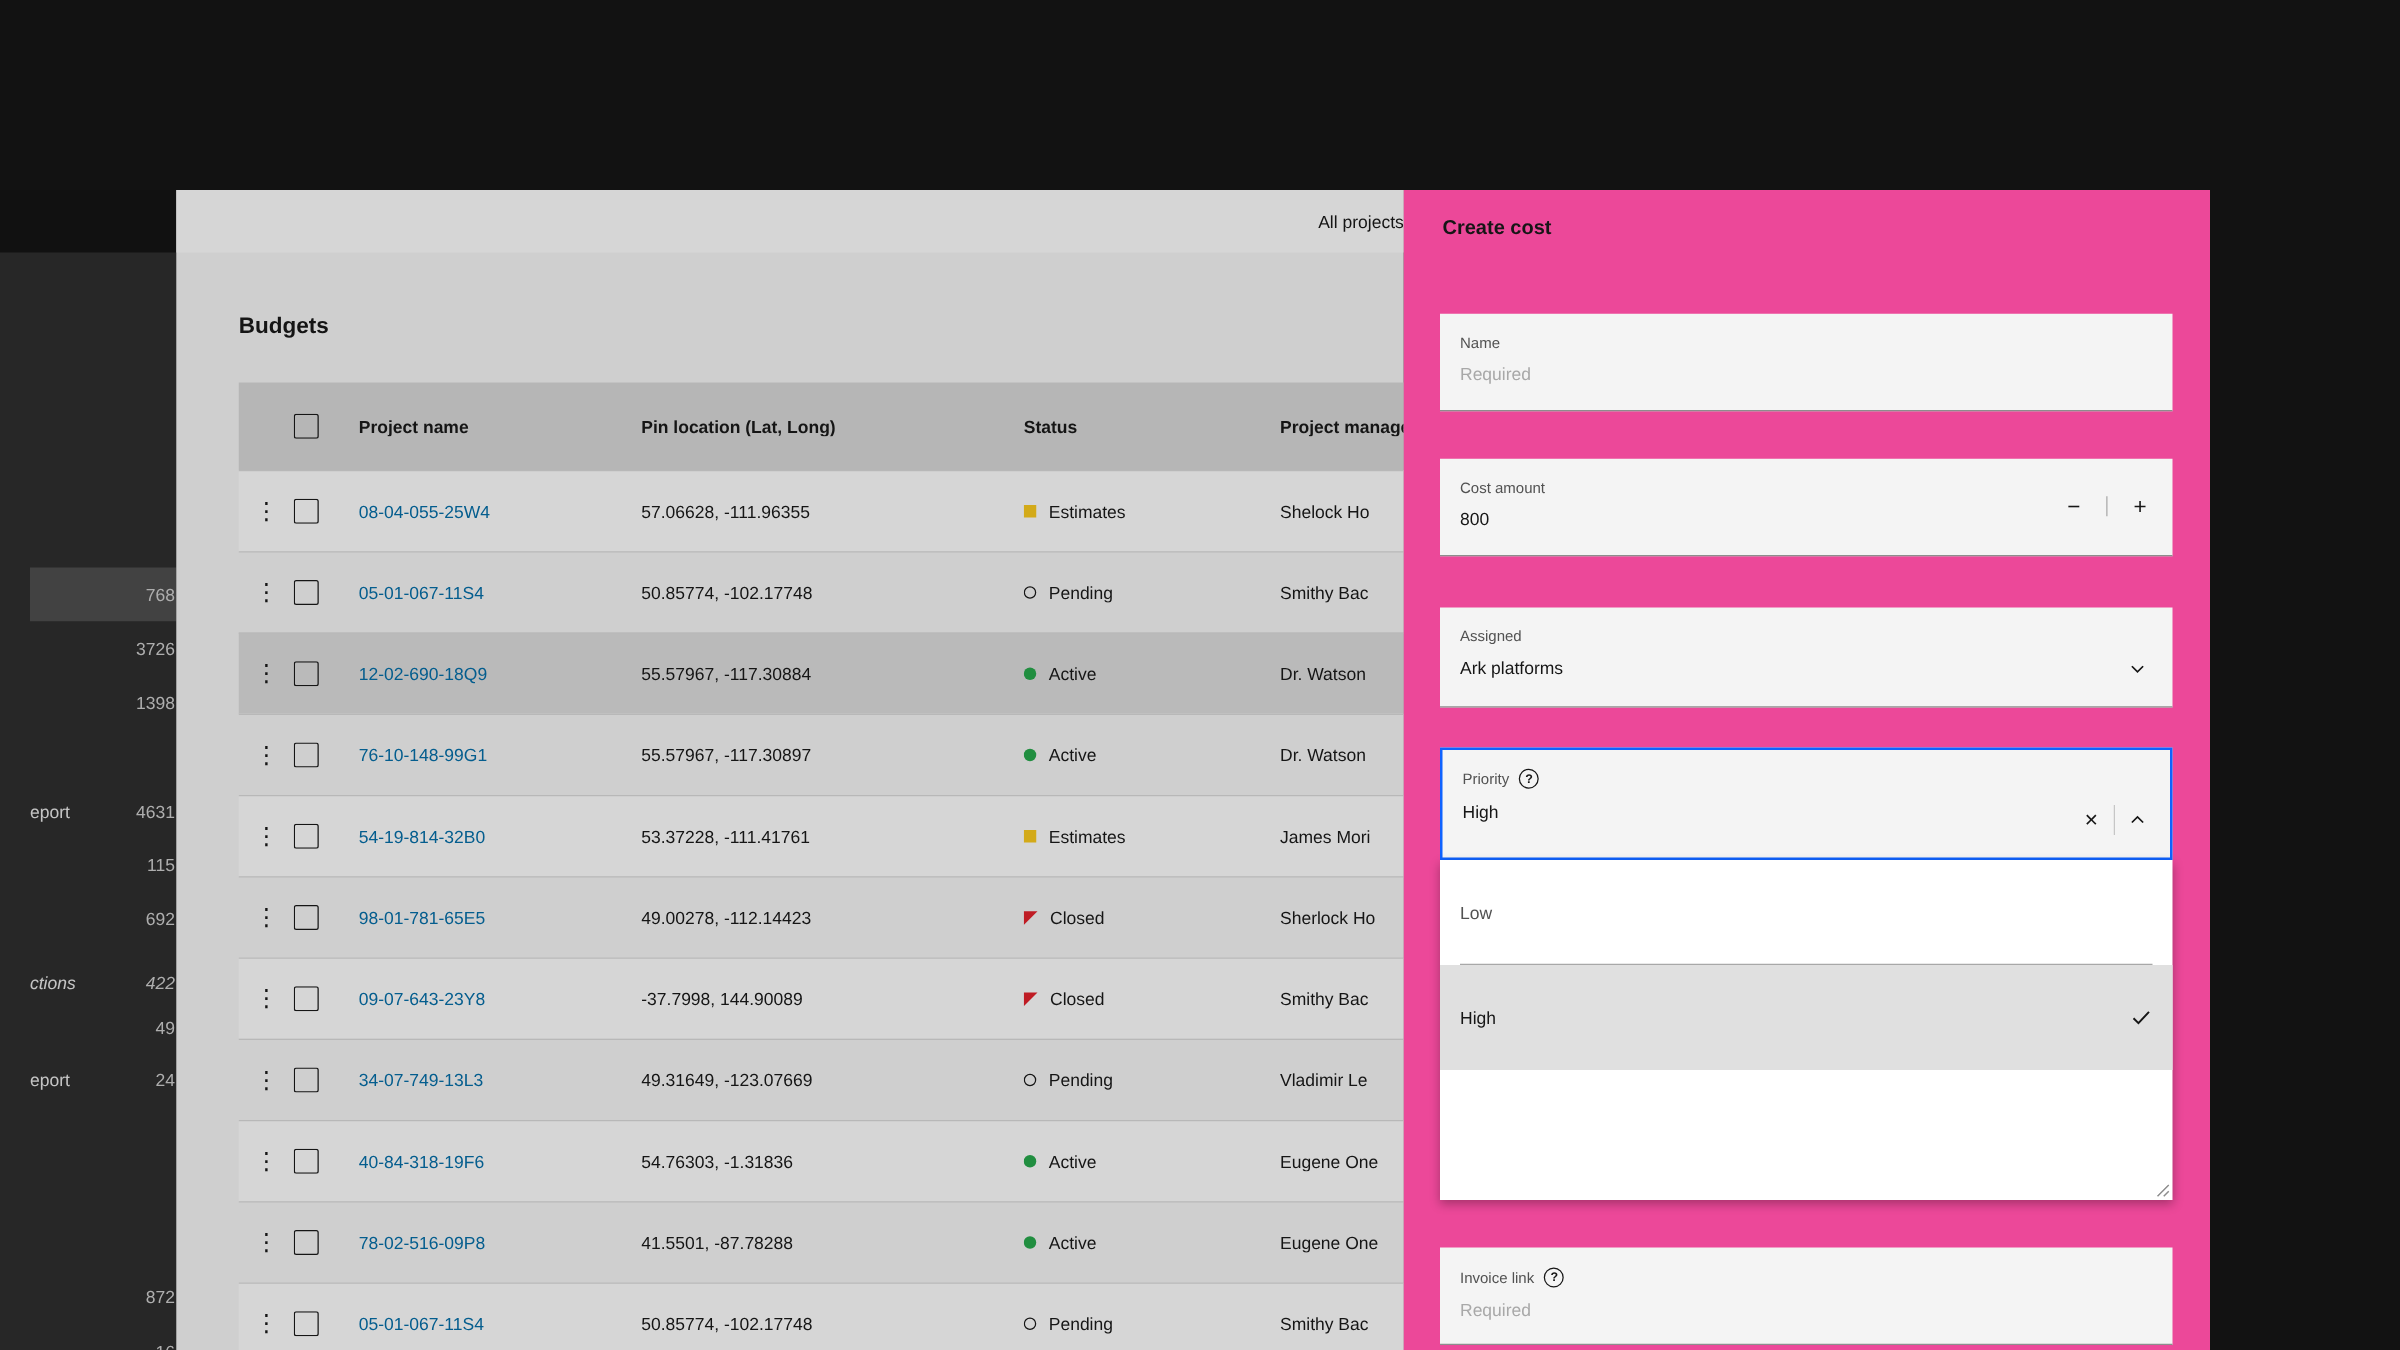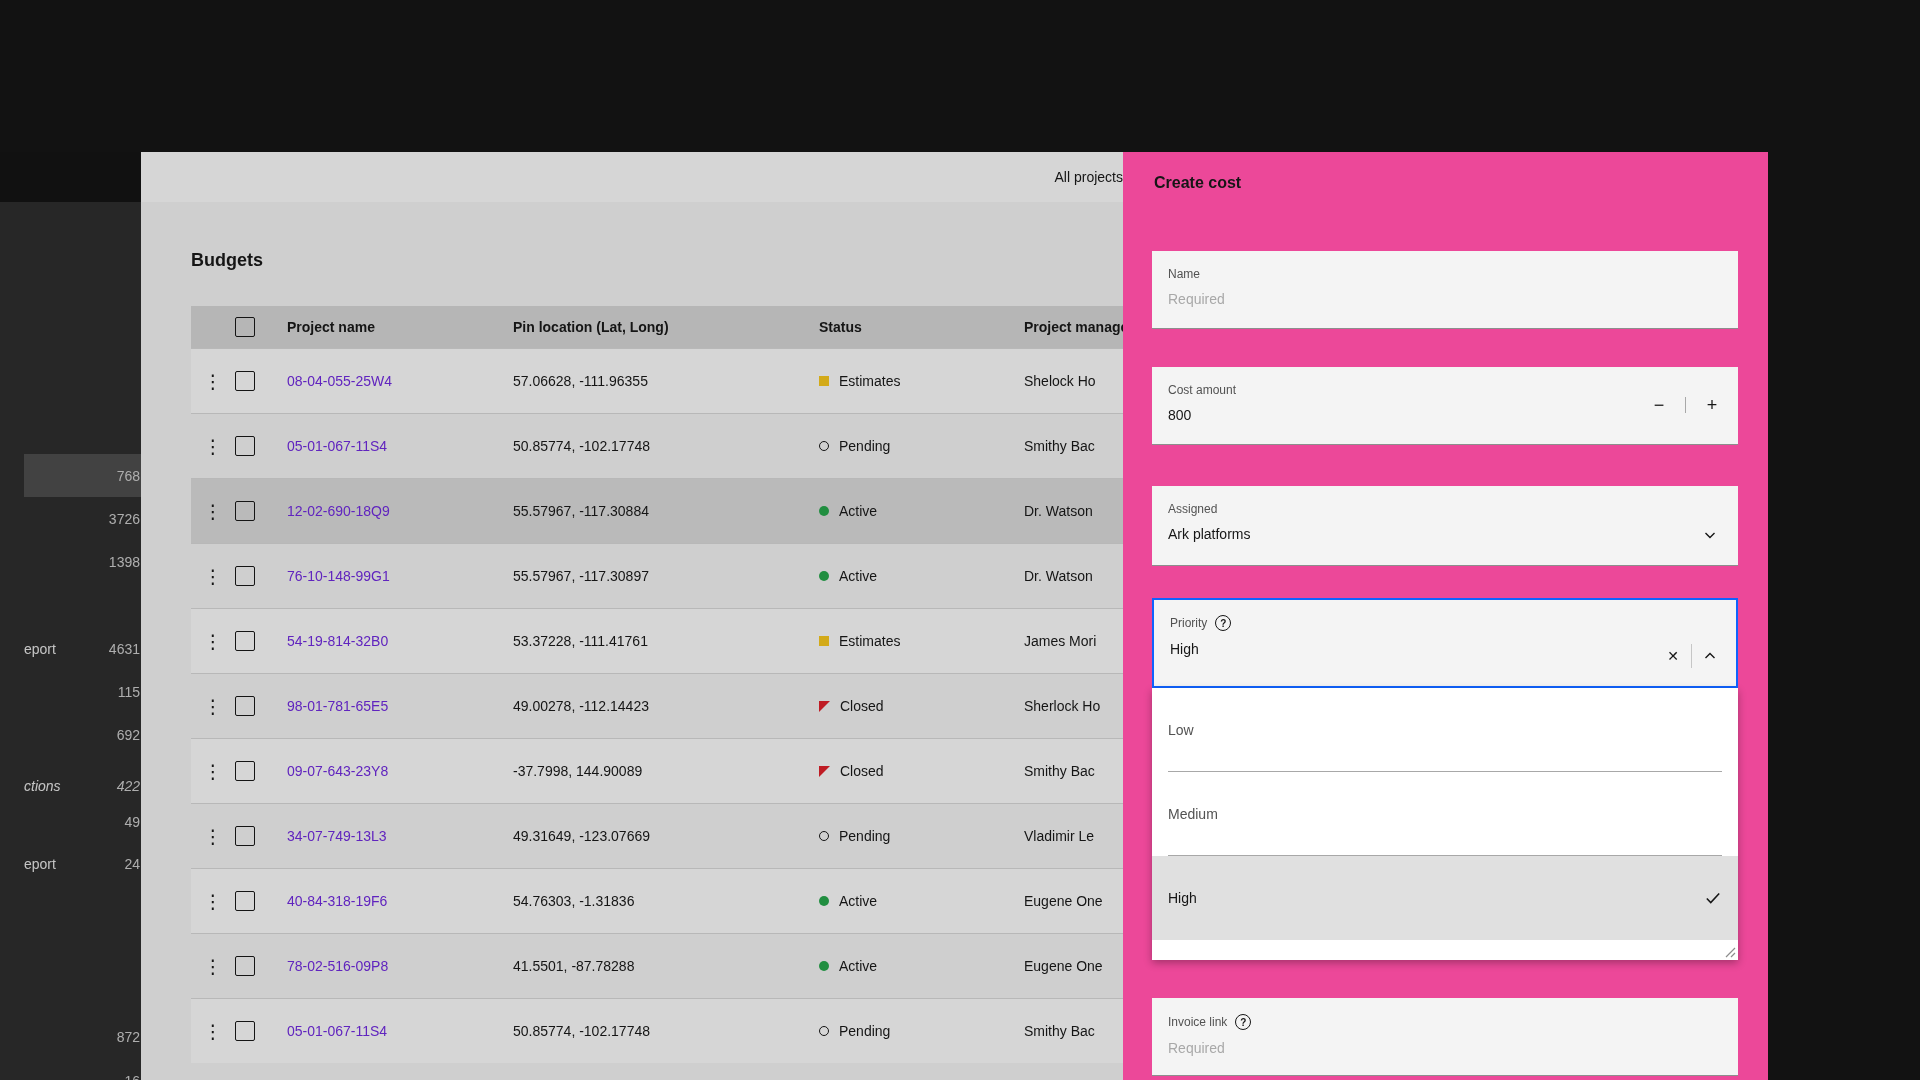--- a/index.html
+++ b/index.html
@@ -14,37 +14,37 @@
   .sb-item.active { background:#4a4a4a; }
   .sb-label { color:#e0e0e0; white-space:nowrap;text-align:center; }
   .sb-count { color:#c6c6c6; margin-left:auto; padding-right:25px; }
 
   
   .main { position:absolute; left:141px; top:152px; width:982px; height:928px; background:#ececec; overflow:hidden; }
   .main-header { height:50px; background:#f4f4f4; display:flex; align-items:center; justify-content:flex-end; padding-right:0; font-size:14px; color:#161616; }
   .table-title { position:absolute; left:50px; top:98px; font-size:18px; font-weight:600; color:#161616; }
 
   .table { position:absolute; left:50px; top:154px; right:0; }
-  .thead { display:flex; align-items:center; height:42px; background:#cfcfcf; font-size:14px; font-weight:700; }
+  .thead { display:flex; align-items:center; height:70px; background:#cfcfcf; font-size:14px; font-weight:700; }
   .row { display:flex; align-items:center; height:65px; font-size:14px; border-top:1px solid #d2d2d2; }
   .row.r-a { background:#f4f4f4; }
   .row.r-b { background:#ececec; }
   .row.selected { background:#d4d4d4; }
 
   .col { overflow:hidden; white-space:nowrap; }
   .col-kebab { width:44px; display:flex; justify-content:center; flex:none; }
   .col-check { width:52px; display:flex; align-items:center; flex:none; }
   .col-name { width:226px; flex:none; }
   .col-pin { width:306px; flex:none; }
   .col-status { width:205px; flex:none; display:flex; align-items:center; }
   .col-manager { flex:1; min-width:0; }
 
   .kebab { font-size:19px; color:#161616; line-height:1; cursor:pointer; }
   .checkbox { width:20px; height:20px; border:1.6px solid #161616; border-radius:2px; display:inline-block; background:transparent; cursor:pointer; }
-  a.cell-id { color:#6d28d9; text-decoration:none; cursor:pointer; }
+  a.cell-id { color:#0369a1; text-decoration:none; cursor:pointer; }
 
   .st-icon { width:10px; height:10px; display:inline-block; margin-right:10px; flex:none; }
   .st-icon.estimates { background:#f1c21b; }
   .st-icon.pending { background:transparent; border:1.4px solid #161616; border-radius:50%; }
   .st-icon.active { background:#24a148; border-radius:50%; }
   .st-icon.closed { width:0; height:0; background:none; border-top:11px solid #da1e28; border-right:11px solid transparent; }
 
   
   .scrim { position:absolute; left:0; top:152px; width:1123px; height:928px; background:rgba(18,18,18,0.13); pointer-events:none; }
 
@@ -379,24 +379,20 @@
         </button>
       </div>
     </div>
 
     <div class="dropdown">
       <div>
           <div class="opt">
     <span class="opt-label">Low</span>
 
   </div>
-          <div class="opt">
-    <span class="opt-label">Medium</span>
-
-  </div>
           <div class="opt selected">
     <span class="opt-label">High</span>
     <svg class="opt-check" width="18" height="18" viewBox="0 0 16 16">
               <path d="M2.5 8.5l3.5 3.5 7.5-8" fill="none" stroke="#161616" stroke-width="1.4"></path>
             </svg>
   </div>
         </div>
       <div class="resize-grip">
         <svg width="14" height="14" viewBox="0 0 14 14">
             <path d="M4 13L13 4M9 13l4-4" stroke="#8d8d8d" stroke-width="1.2" fill="none"></path>

